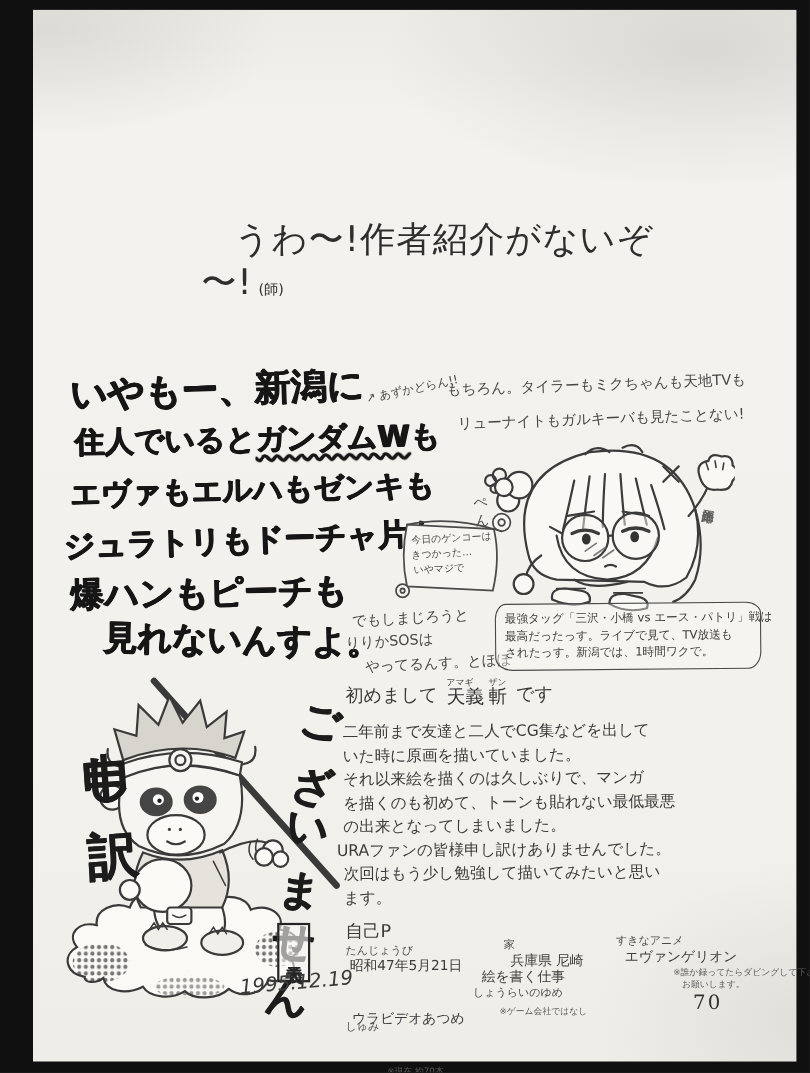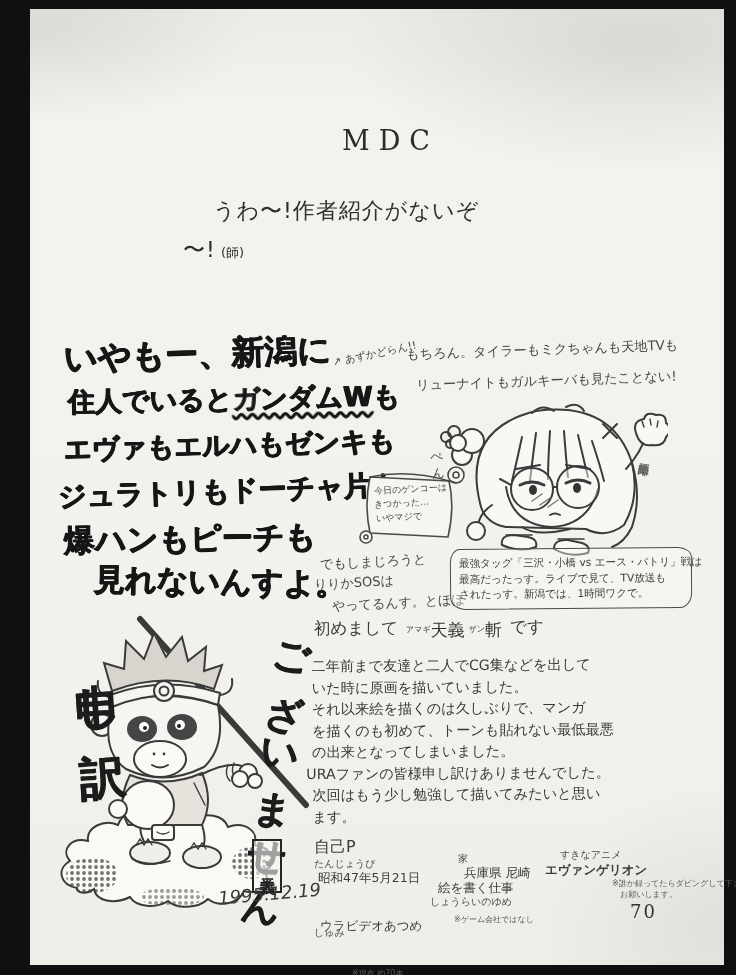--- a/index.html
+++ b/index.html
@@ -8,54 +8,53 @@
   #paper{position:absolute;left:30px;top:9px;right:12px;bottom:10px;
          background:
            radial-gradient(ellipse 420px 180px at 88% 4%, rgba(120,118,112,.18), transparent 70%),
            radial-gradient(ellipse 300px 140px at 2% 2%, rgba(120,118,112,.15), transparent 70%),
            radial-gradient(ellipse 260px 200px at 100% 96%, rgba(120,118,112,.12), transparent 70%),
            linear-gradient(180deg,#edebe6 0%,#f4f2ee 10%,#f3f1ec 72%,#efede8 100%);}
   .abs{position:absolute;}
   .serif{font-family:"DejaVu Serif","Liberation Serif",serif;}
   
   .mdc{font-size:27px;letter-spacing:9px;color:#2b2b2b;}
-  .shout{font-size:22px;color:#2e2e2e;letter-spacing:1px;}
+  .shout{font-size:32px;color:#2e2e2e;letter-spacing:1px;}
   .shout-small{font-size:13px;color:#2e2e2e;}
   
   .marker{font-weight:900;color:#161616;white-space:nowrap;
           text-shadow:.6px 0 0 currentColor,-.6px 0 0 currentColor,0 .6px 0 currentColor;}
   .u-wavy{text-decoration:underline;text-decoration-style:wavy;text-decoration-thickness:2px;text-underline-offset:5px;}
   
   .pen{color:#3a3a3a;white-space:nowrap;}
   .pen-sm{color:#474747;white-space:nowrap;}
   .vtext{writing-mode:vertical-rl;text-orientation:upright;white-space:nowrap;}
   .brush{font-family:"DejaVu Serif","Liberation Serif",serif;font-weight:900;color:#1c1c1c;
          text-shadow:.8px 0 0 currentColor,0 .8px 0 currentColor;}
   .tagbox{border:1.6px solid #4a4a4a;border-radius:10px 14px 12px 16px/14px 10px 16px 12px;
           padding:6px 8px;color:#3c3c3c;background:rgba(250,249,246,.4);}
   .tagbox div{font-size:10.6px;line-height:15.5px;white-space:nowrap;}
   .seal{border:2.5px solid #242424;width:26px;height:50px;display:flex;align-items:center;justify-content:center;
         font-weight:900;color:#242424;background:rgba(250,249,246,.6);}
-  .ruby-unit{display:inline-flex;align-items:center;margin:0 2px;}
+  .ruby-unit{display:inline-flex;flex-direction:column;align-items:flex-start;margin:0 2px;}
   .rt{font-size:8px;line-height:8px;color:#3a3a3a;}
   .rb{font-size:17px;line-height:18px;color:#333;}
   .introrow{display:flex;align-items:flex-end;color:#3a3a3a;}
   .bodyline{font-size:14.2px;line-height:21.5px;color:#3a3a3a;white-space:nowrap;}
   .plabel{font-size:10px;color:#4a4a4a;white-space:nowrap;}
   .pvalue{font-size:12.5px;color:#3c3c3c;white-space:nowrap;}
   .pnote{font-size:8px;color:#5a5a5a;white-space:nowrap;}
   svg{display:block;}
 </style>
 </head>
 <body>
 
 <div id="stage">
   <div id="paper">
 
-    <div class="abs serif mdc" style="left:312px;top:116px;">MDC</div>
     <div class="abs shout" style="left:183px;top:187px;">うわ〜!作者紹介がないぞ</div>
     <div class="abs" style="left:153px;top:226px;">
       <span class="shout">〜!</span>
       <span class="shout-small">(師)</span>
     </div>
 
     <div class="abs marker" style="left:34px;top:323px;font-size:33px;transform:rotate(-2deg);">いやもー、新潟に</div>
     <div class="abs marker" style="left:38px;top:372px;font-size:27px;transform:rotate(-1deg);">
       <span>住人でいると</span><span class="u-wavy">ガンダムW</span><span>も</span>
     </div>
@@ -165,21 +164,21 @@
       <div class="bodyline">次回はもう少し勉強して描いてみたいと思い</div>
       <div class="bodyline">ます。</div>
     </div>
 
     <div class="abs pen" style="left:284px;top:828px;font-size:16px;">自己P</div>
     <div class="abs plabel" style="left:284px;top:848px;">たんじょうび</div>
     <div class="abs pvalue" style="left:288px;top:861px;">昭和47年5月21日</div>
     <div class="abs plabel" style="left:428px;top:843px;">家</div>
     <div class="abs pvalue" style="left:434px;top:856px;">兵庫県 尼崎</div>
     <div class="abs plabel" style="left:530px;top:839px;">すきなアニメ</div>
-    <div class="abs pvalue" style="left:515px;top:853px;font-weight:bold;">エヴァンゲリオン</div>
+    <div class="abs pvalue" style="left:538px;top:853px;">エヴァンゲリオン</div>
     <div class="abs pnote" style="left:582px;top:869px;">※誰か録ってたらダビングして下さい。</div>
     <div class="abs pnote" style="left:590px;top:880px;">お願いします。</div>
     <div class="abs plabel" style="left:284px;top:879px;margin-top:38px;">しゅみ</div>
     <div class="abs pvalue" style="left:290px;top:893px;margin-top:16px;">ウラビデオあつめ</div>
     <div class="abs pnote" style="left:322px;top:959px;">※現在 約70本</div>
     <div class="abs plabel" style="left:400px;top:875px;margin-top:11px;">しょうらいのゆめ</div>
     <div class="abs pvalue" style="left:408px;top:871px;">絵を書く仕事</div>
     <div class="abs pnote" style="left:424px;top:905px;">※ゲーム会社ではなし</div>
 
     <div class="abs" style="left:22px;top:604px;">

